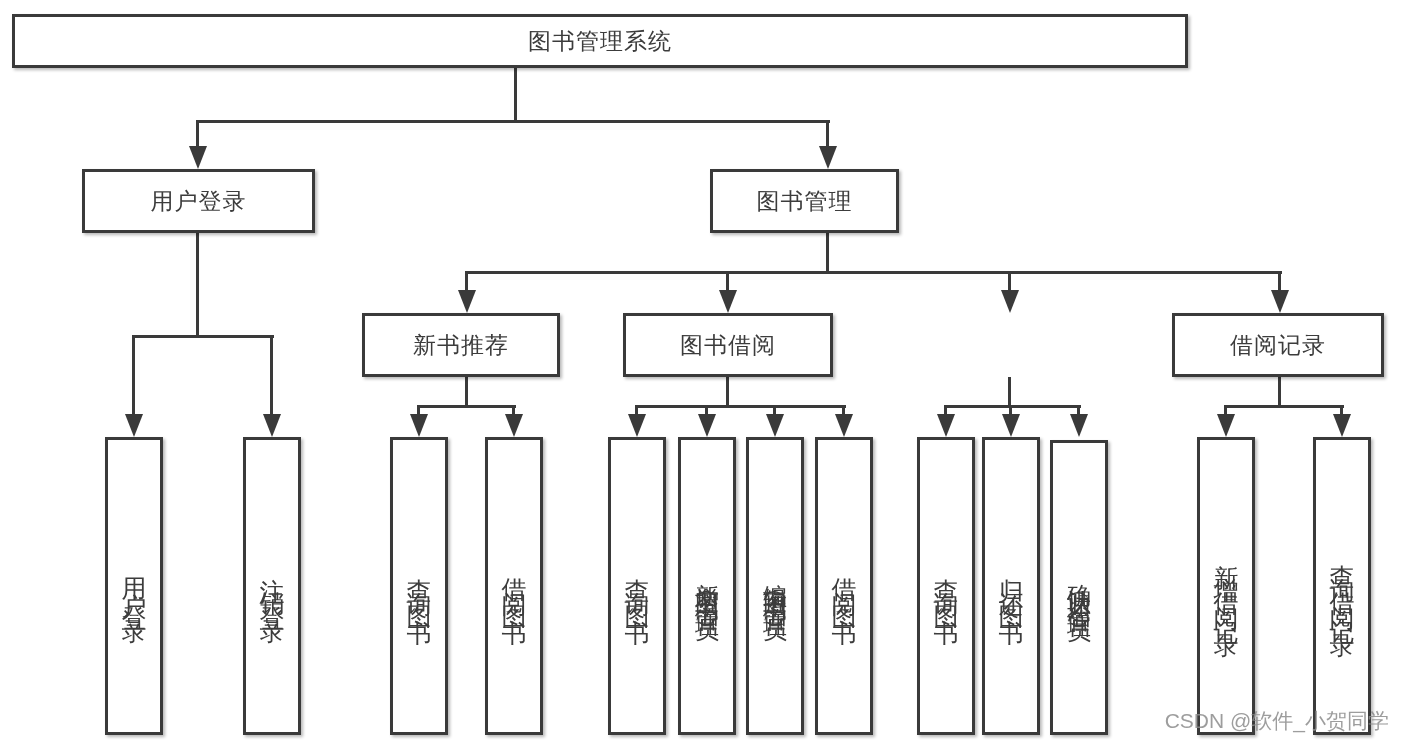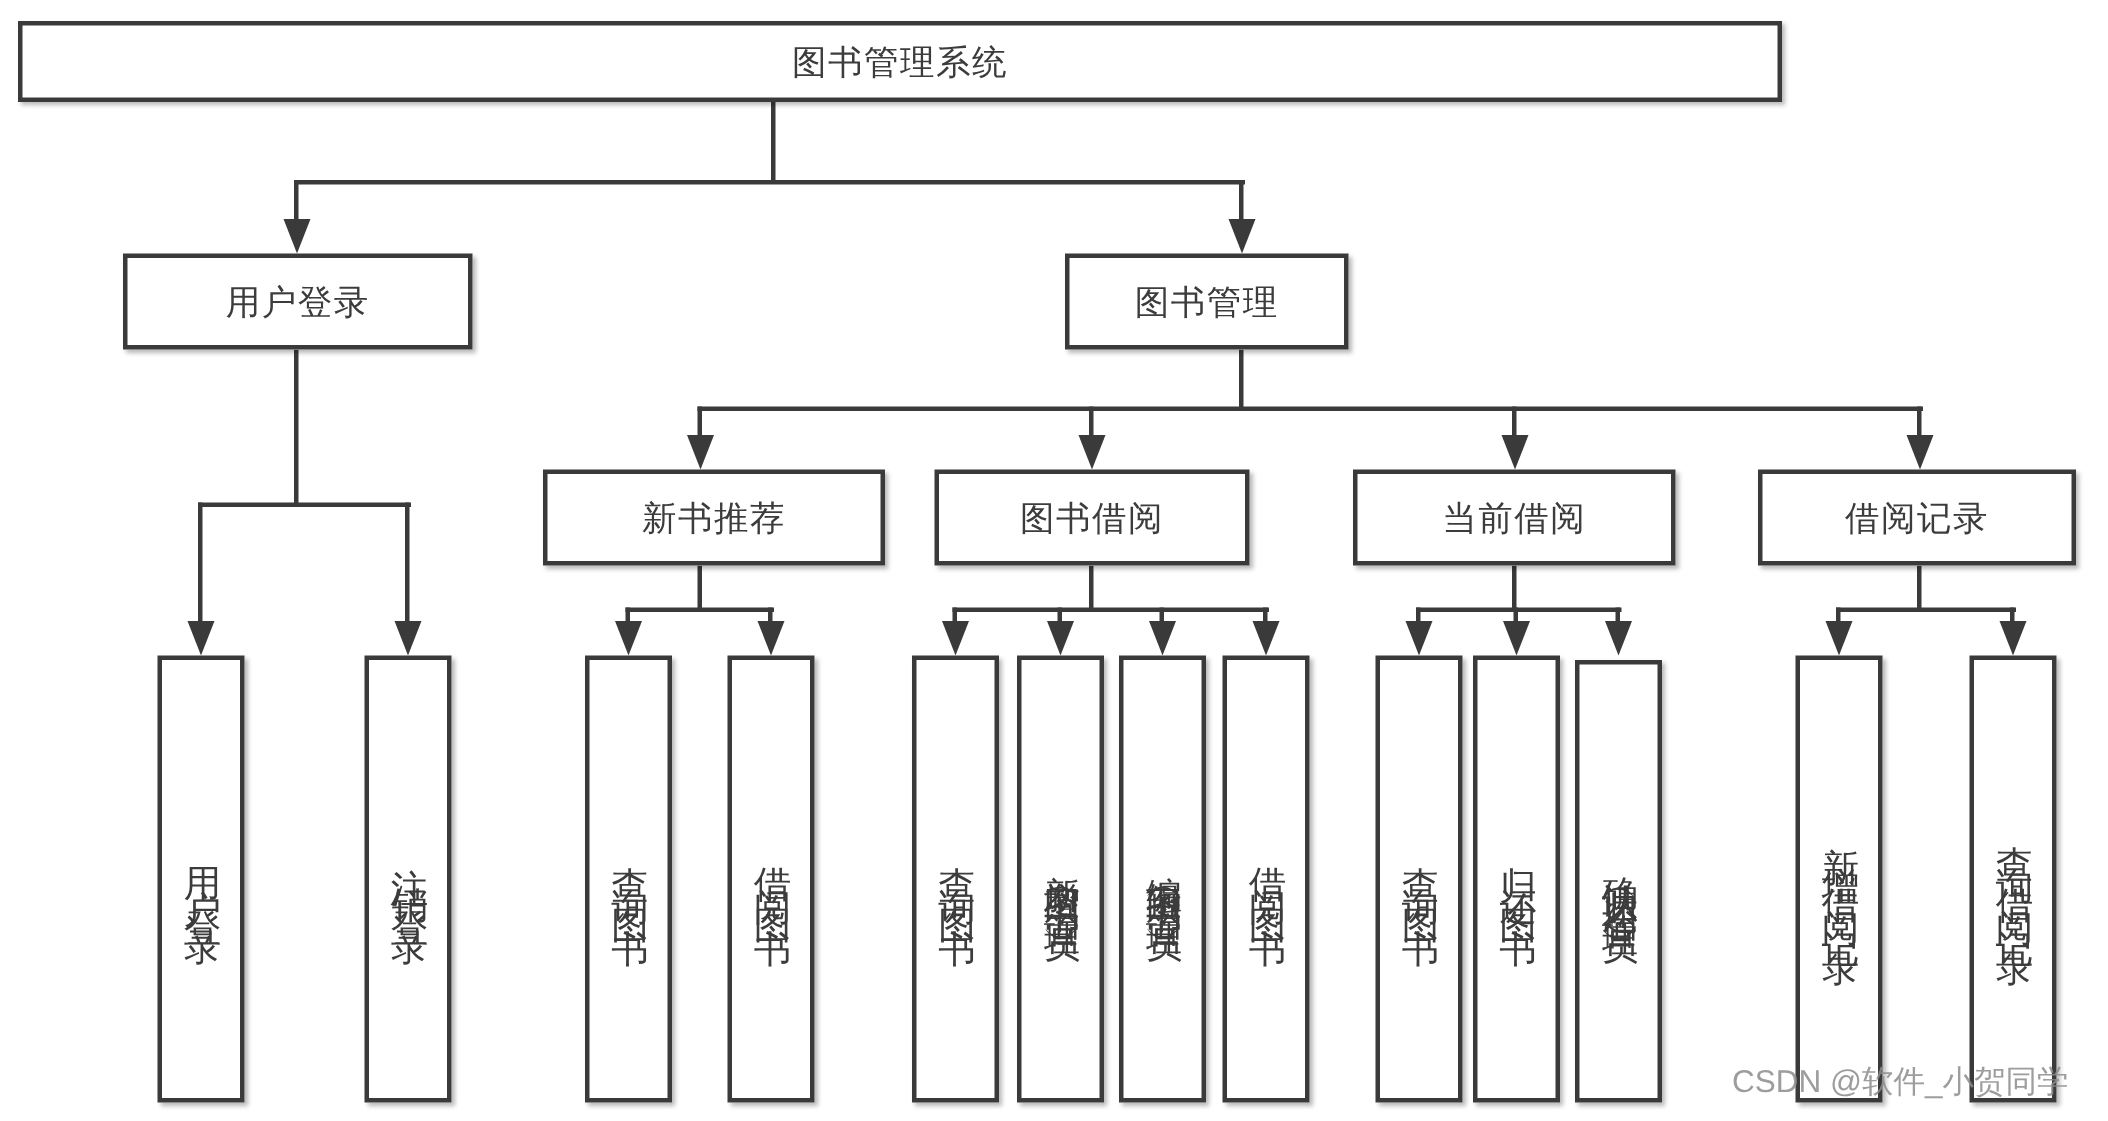--- a/index.html
+++ b/index.html
@@ -55,21 +55,21 @@
     position: absolute;
     width: 0;
     height: 0;
     border-left: 9px solid transparent;
     border-right: 9px solid transparent;
     border-top: 23px solid #3a3a3a;
     z-index: 1;
   }
   .watermark {
     position: absolute;
-    right: 26px;
+    right: 16px;
     bottom: 12px;
     font-size: 21px;
     color: rgba(140,140,140,0.85);
     z-index: 5;
     white-space: nowrap;
   }
 </style>
 </head>
 <body>
 
@@ -138,29 +138,26 @@
     <span class="h-text">图书管理系统</span>
   </div>
 
   <div class="node" style="left:82px; top:169px; width:233px; height:64px;">
     <span class="h-text">用户登录</span>
   </div>
   <div class="node" style="left:710px; top:169px; width:189px; height:64px;">
     <span class="h-text">图书管理</span>
   </div>
 
-  <div class="node" style="left:362px; top:313px; width:228px; height:64px;">
+  <div class="node" style="left:362px; top:313px; width:198px; height:64px;">
     <span class="h-text">新书推荐</span>
   </div>
   <div class="node" style="left:623px; top:313px; width:210px; height:64px;align-items:center;">
     <span class="h-text">图书借阅</span>
   </div>
-  <div class="node" style="left:902px; top:313px; width:215px; height:64px;">
-    <span class="h-text">当前借阅</span>
-  </div>
   <div class="node" style="left:1172px; top:313px; width:212px; height:64px;">
     <span class="h-text">借阅记录</span>
   </div>
 
   <div class="node" style="left:105px; top:437px; width:58px; height:298px;">
     <span class="v-text">用户登录</span>
   </div>
   <div class="node" style="left:243px; top:437px; width:58px; height:298px;">
     <span class="v-text">注销登录</span>
   </div>

